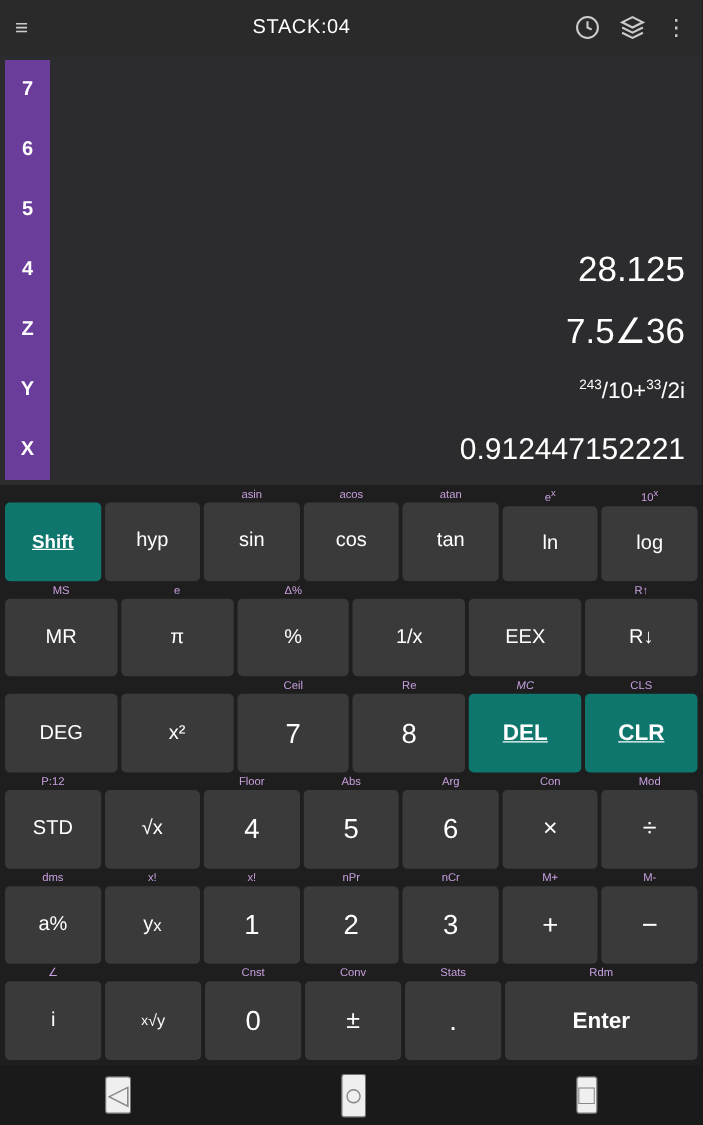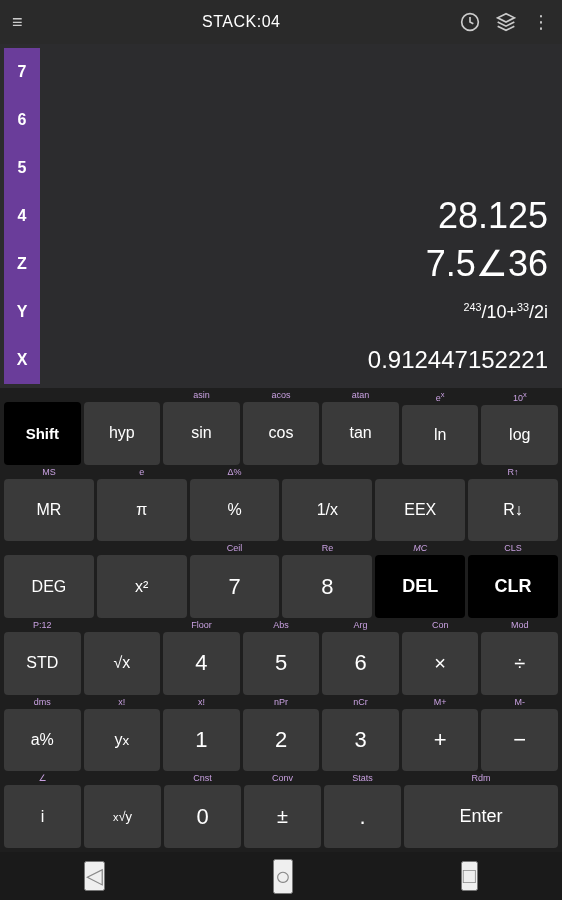--- a/index.html
+++ b/index.html
@@ -74,21 +74,21 @@
     .display-row .row-value {
       flex: 1;
       text-align: right;
       color: #ffffff;
       font-size: 20px;
       padding-right: 10px;
       overflow: hidden;
       white-space: nowrap;
     }
     .display-row .row-value.large {
-      font-size: 36px;
+      font-size: 28px;
     }
 
     
     .keyboard {
       flex: 1;
       background: #1e1e1e;
       display: flex;
       flex-direction: column;
       padding: 2px 4px 4px 4px;
       gap: 2px;
@@ -129,22 +129,23 @@
       color: #ffffff;
       font-size: 16px;
       font-weight: 500;
       cursor: pointer;
       border: none;
       position: relative;
       min-height: 0;
     }
 
     .key.purple {
-      background: #000000;
+      background: #0f766e;
       color: #ffffff;
+      text-decoration: underline;
     }
 
     
     .nav-bar {
       background: #1a1a1a;
       height: 48px;
       display: flex;
       align-items: center;
       justify-content: space-around;
       flex-shrink: 0;
@@ -384,21 +385,21 @@
     <div class="key-cell">
       <div class="key-secondary" style="color:#c8a0e0;">Conv</div>
       <button class="key" style="font-size:20px;">±</button>
     </div>
     <div class="key-cell">
       <div class="key-secondary" style="color:#c8a0e0;">Stats</div>
       <button class="key" style="font-size:22px;">.</button>
     </div>
     <div class="key-cell" style="flex:2;">
       <div class="key-secondary" style="color:#c8a0e0;">Rdm</div>
-      <button class="key" style="font-size:18px;font-weight:400;">Enter</button>
+      <button class="key" style="font-size:18px;font-weight:700;">Enter</button>
     </div>
   </div>
 
 </div>
 
 <div class="nav-bar">
   <button class="nav-icon">◁</button>
   <button class="nav-icon" style="font-size:26px;">○</button>
   <button class="nav-icon">□</button>
 </div>

